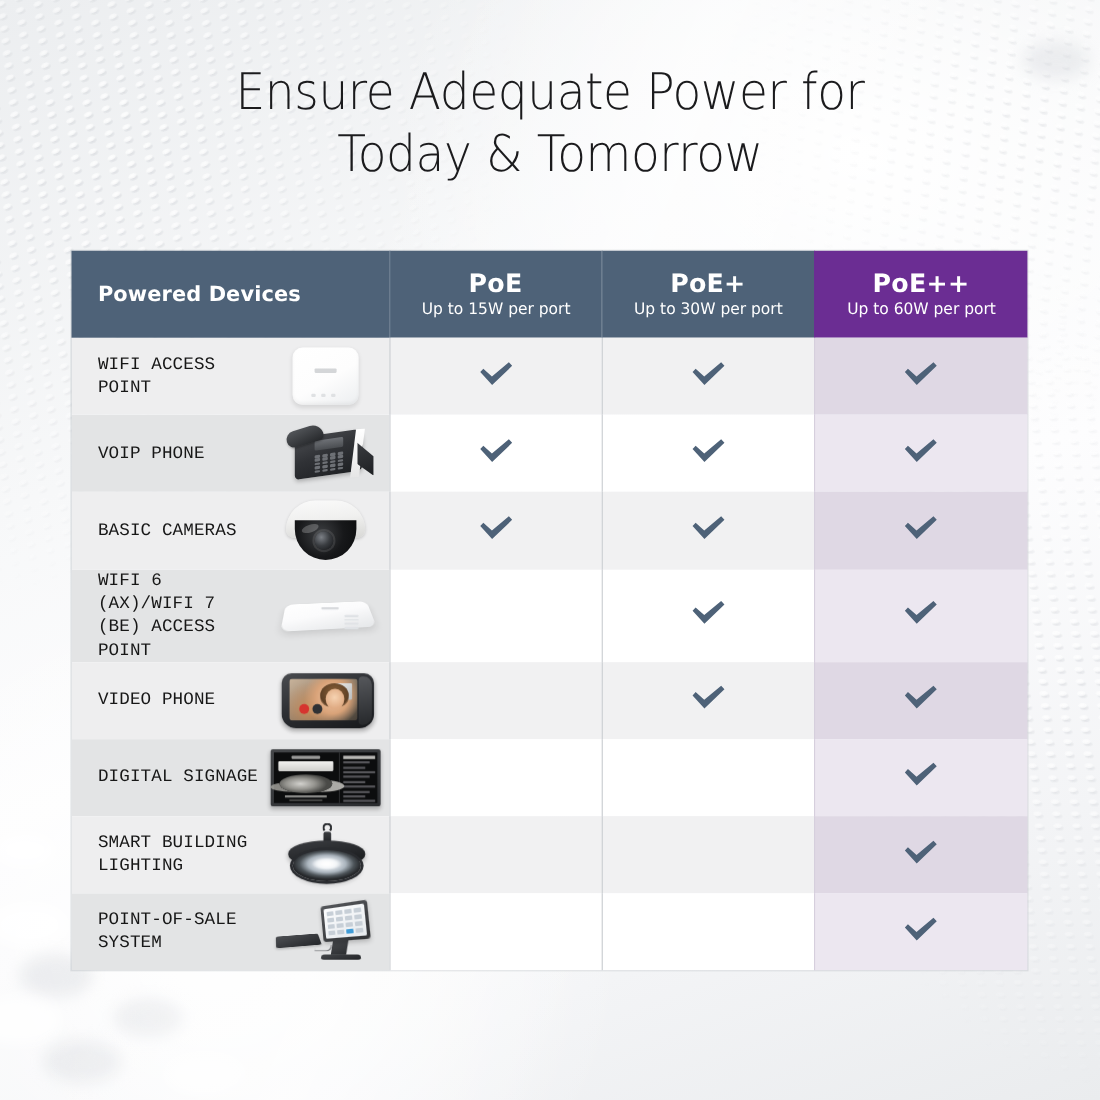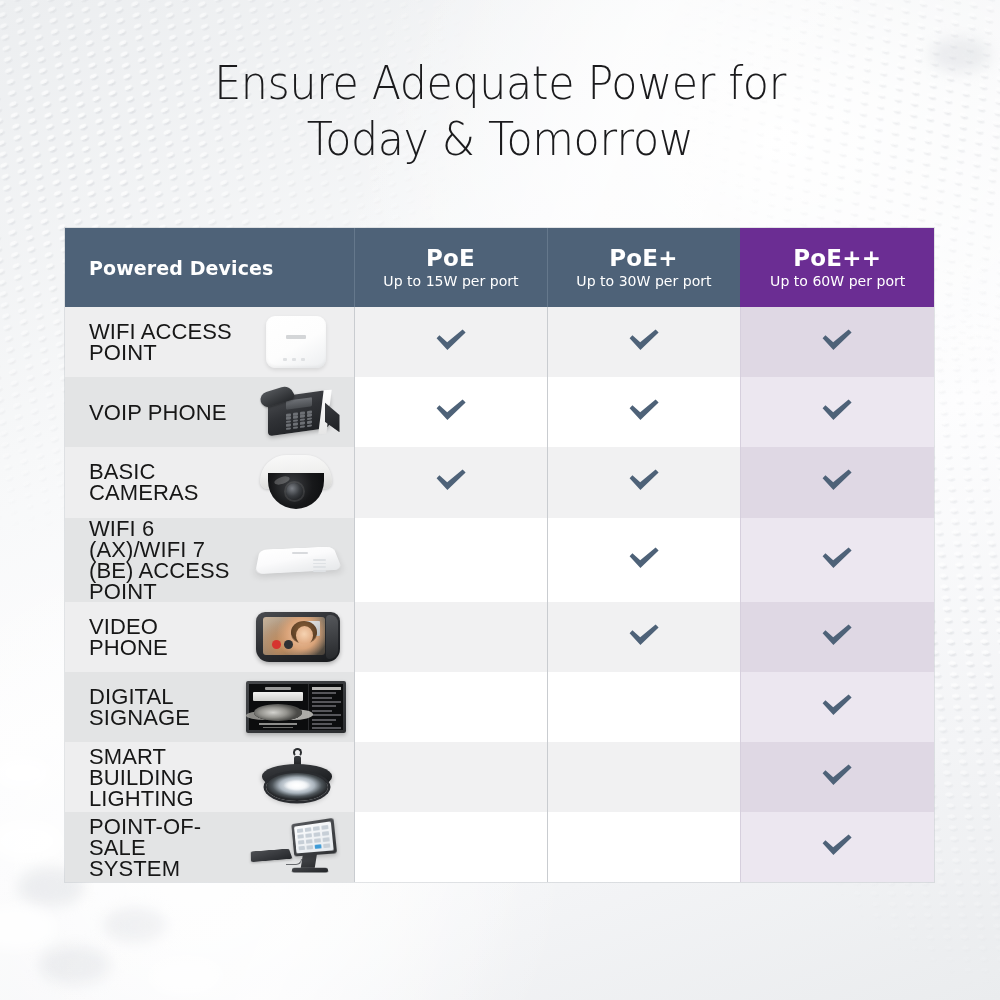--- a/index.html
+++ b/index.html
@@ -136,22 +136,22 @@
 
   
   td.dev {
     position: relative;
     background: #e3e4e5;
     padding-left: 24px;
     padding-right: 112px;
   }
   tbody tr:nth-child(odd) td.dev { background: #eeeeef; }
   .dev-label {
-    font-family: Liberation Sans, sans-serif;
-    font-size: 22px;
+    font-family: Liberation Mono, monospace;
+    font-size: 16px;
     line-height: 21px;
     letter-spacing: 0.1px;
     color: #171717;
     text-transform: uppercase;
   }
   .dev-thumb {
     position: absolute;
     right: 6px; top: 50%;
     transform: translateY(-50%);
     width: 104px; height: 60px;

